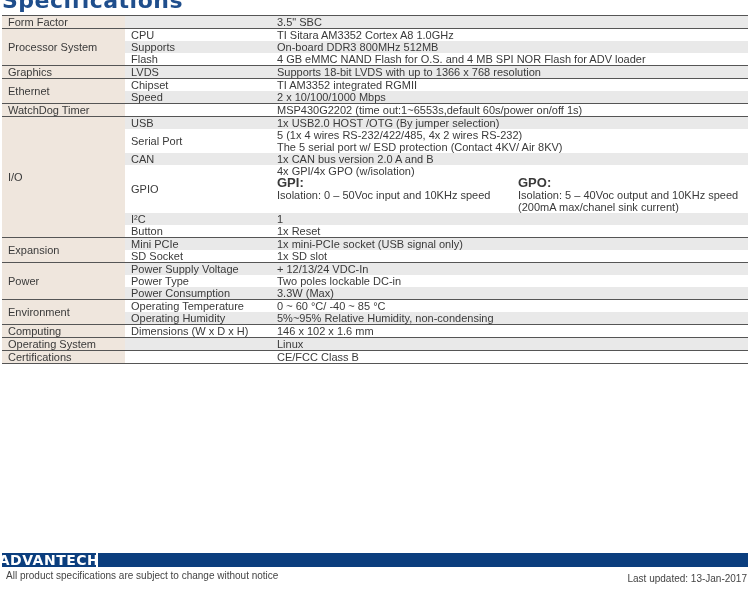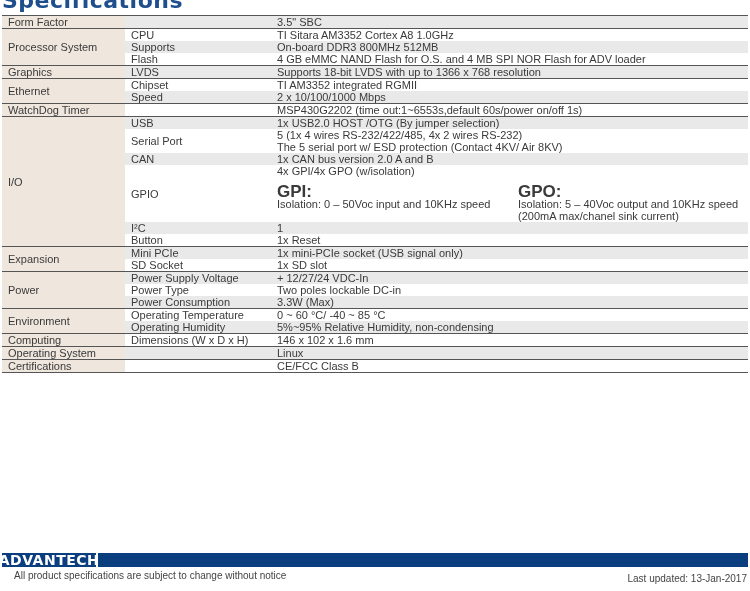--- a/index.html
+++ b/index.html
@@ -15,25 +15,25 @@
   td.val { }
   tr.alt td.sub, tr.alt td.val { background: #e9e9e9; }
   tr.alt td.cat { background: #efe6dd; }
   tr.bt td { border-top: 1.5px solid #555; }
   tr.last td { border-bottom: 1.5px solid #555; }
   td.tall { height: 25px; }
   td.gpio { height: 50px; white-space: normal; padding-top: 1px; padding-bottom: 1px; }
   .gpio-cols { display: flex; }
   .gpio-col1 { width: 241px; }
   .gpio-col2 { width: 230px; }
-  .bold { font-weight: bold; font-size: 17px; margin-top: 9px; }
+  .bold { font-weight: bold; font-size: 13px; }
   .footer-bar { position: absolute; left: 2px; top: 553px; width: 746px; height: 14px; background: #0b3e7e; display: flex; align-items: center; }
   .logo { width: 94px; height: 30px; color: #fff; font-weight: bold; font-size: 14px; display: flex; align-items: center; justify-content: center; letter-spacing: 0.5px; font-family: "DejaVu Sans", sans-serif; border-right: 2px solid #fff; }
   .footer-title { color: #fff; font-weight: bold; font-size: 11.5px; padding-left: 28px; font-stretch: condensed; }
-  .footer-note { position: absolute; left: 14px; top: 570px; font-size: 10px; color: #444; }
+  .footer-note { position: absolute; left: 6px; top: 570px; font-size: 10px; color: #444; }
   .footer-date { position: absolute; right: 3px; top: 573px; font-size: 10px; color: #444; }
 </style>
 </head>
 <body>
 
 <div class="title">Specifications</div>
 
 <table class="spec">
   <tbody>
       <tr class="bt alt">
@@ -119,21 +119,21 @@
     <td class="sub">Mini PCIe</td>
     <td class="val">1x mini-PCIe socket (USB signal only)</td>
   </tr>
   <tr>
     <td class="sub">SD Socket</td>
     <td class="val">1x SD slot</td>
   </tr>
   <tr class="bt alt">
     <td class="cat" rowspan="3">Power</td>
     <td class="sub">Power Supply Voltage</td>
-    <td class="val">+ 12/27/24 VDC-In</td>
+    <td class="val">+ 12/13/24 VDC-In</td>
   </tr>
   <tr>
     <td class="sub">Power Type</td>
     <td class="val">Two poles lockable DC-in</td>
   </tr>
   <tr class="alt">
     <td class="sub">Power Consumption</td>
     <td class="val">3.3W (Max)</td>
   </tr>
   <tr class="bt">

